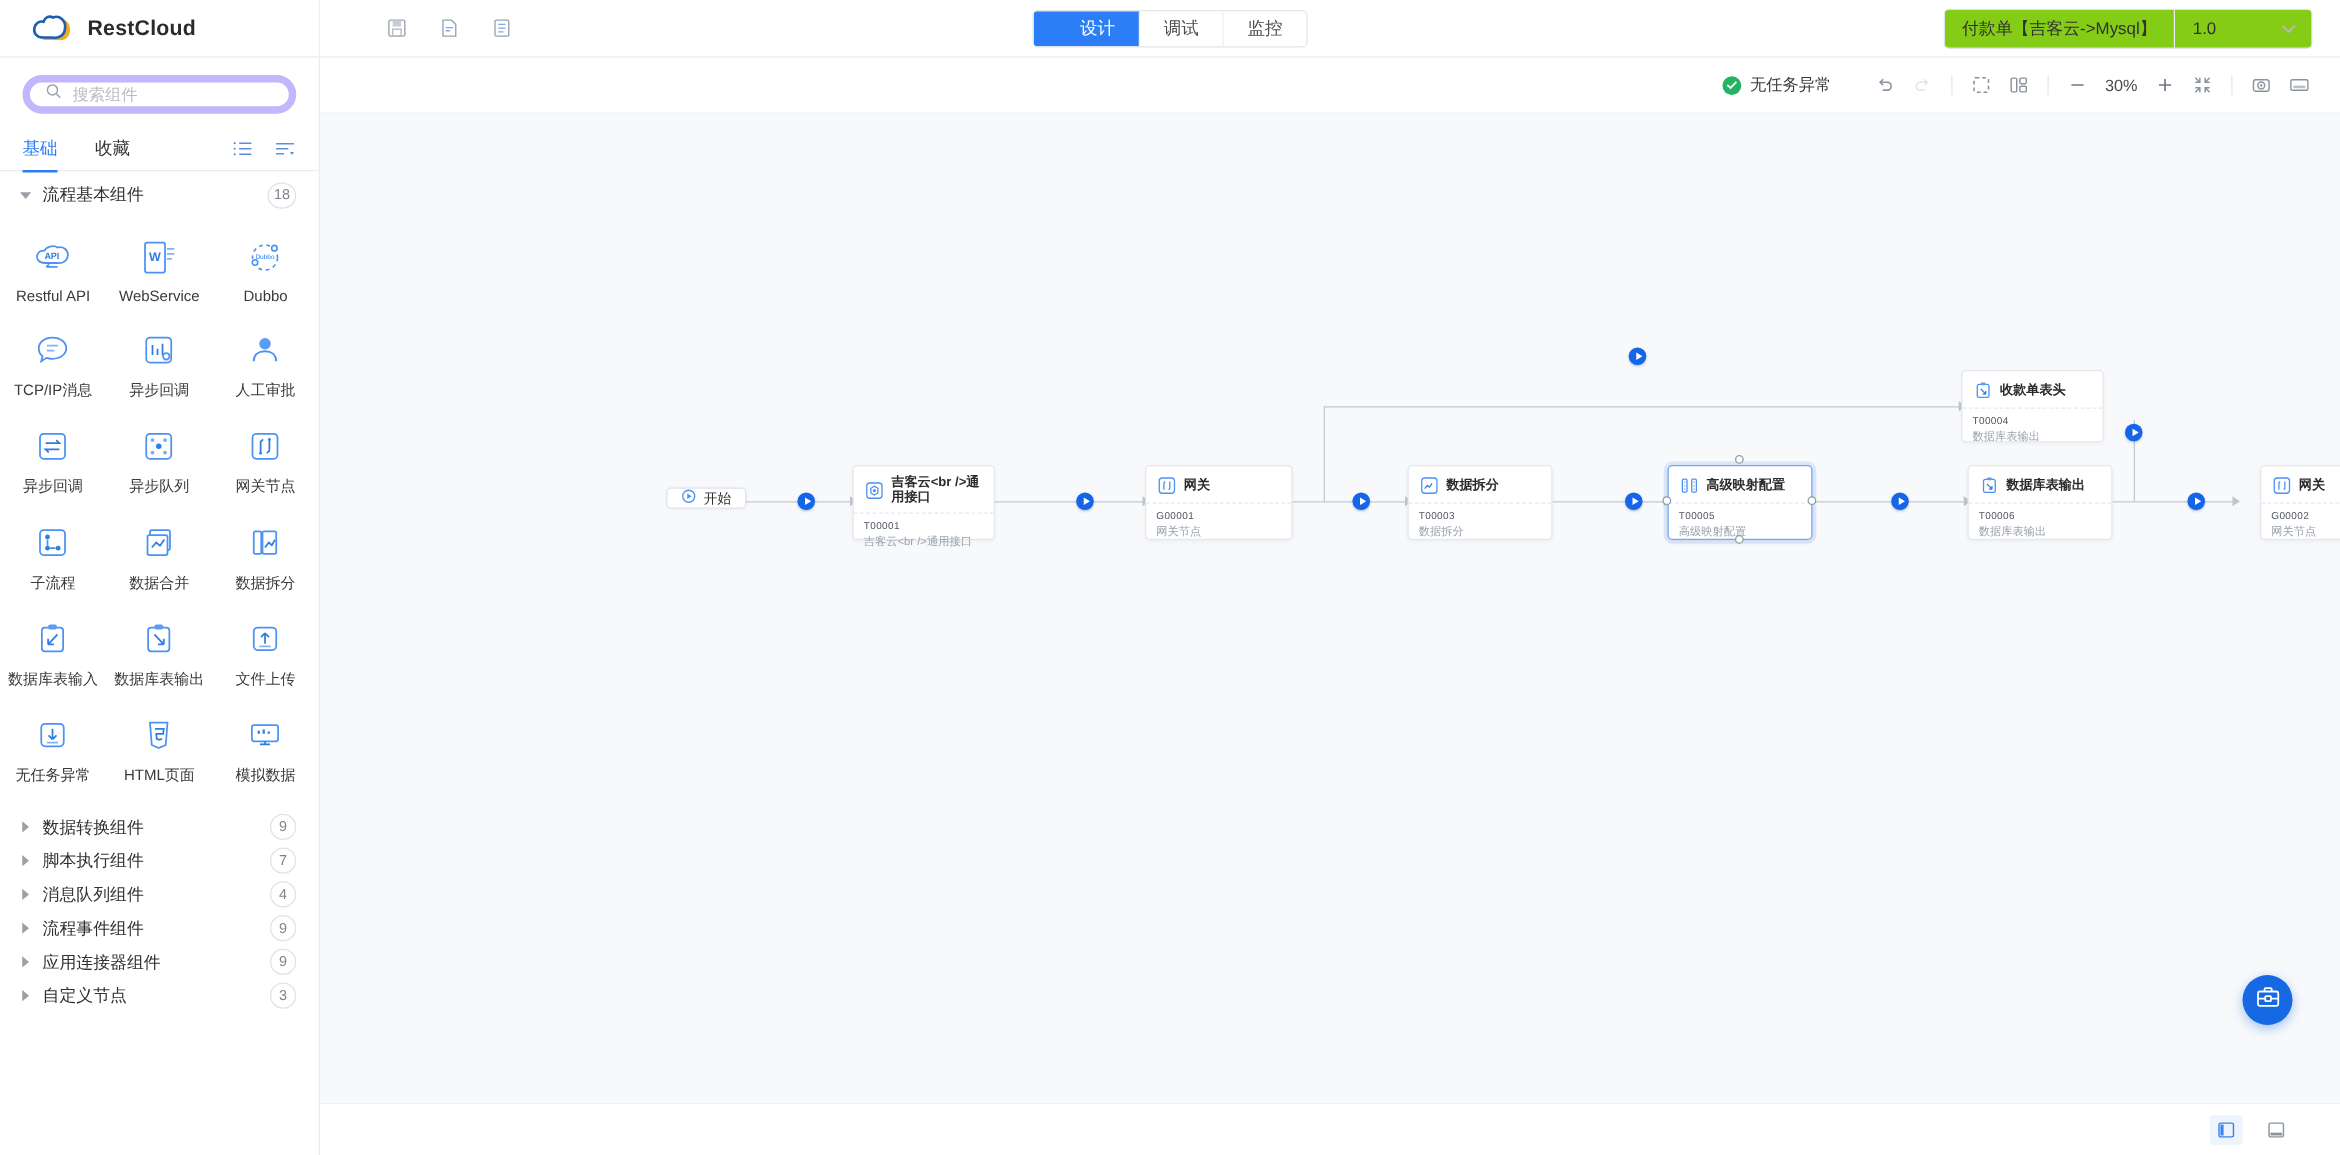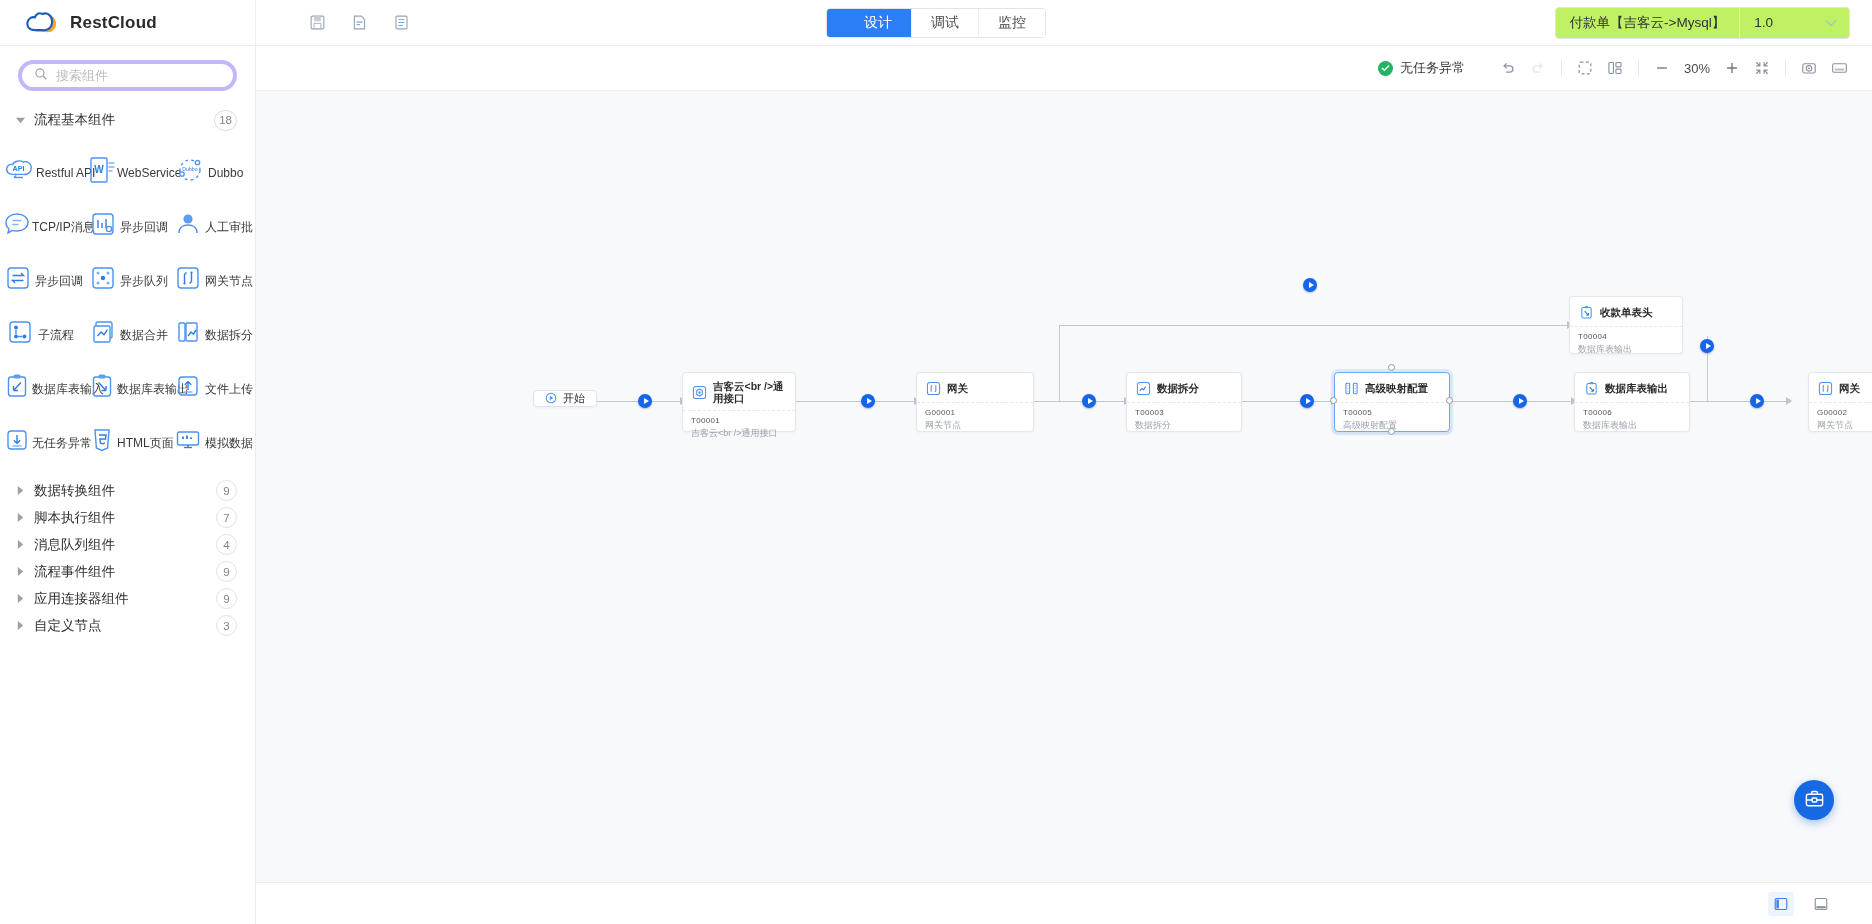--- a/index.html
+++ b/index.html
@@ -40,41 +40,41 @@
   .seg {
     padding: 0 19px; height: 28px; display: flex; align-items: center; justify-content: center;
     font-size: 14px; color: #4b4b4b; cursor: pointer; background: #fff; border-right: 1px solid #eceef1;
   }
   .seg:last-child { border-right: none; }
   .seg.active { background: #2c7ef6; color: #fff; font-weight: normal; padding-left: 37px; }
 
   .top-right { margin-left: auto; display: flex; align-items: center; padding-right: 22px; }
   .flow-select {
     display: flex; align-items: center; height: 32px;
-    border: 1px solid #e0e3e8; border-radius: 4px; background: #bef264;
+    border: 1px solid #e0e3e8; border-radius: 4px; background: #84cc16;
   }
   .flow-name {
     padding: 0 14px; font-size: 13.5px; color: #303133; height: 30px;
     display: flex; align-items: center; border-right: 1px solid #e8eaee; white-space: nowrap;
   }
   .flow-ver { padding: 0 12px 0 14px; font-size: 13.5px; color: #303133; display: flex; align-items: center; }
   .flow-caret { padding: 0 12px 0 40px; color: #b6bcc6; font-size: 11px; display: flex; align-items: center; cursor: pointer; }
 
   
   .body { flex: 1; display: flex; min-height: 0; }
 
   
   .sidebar {
     width: 256px; min-width: 256px; background: #fff;
     border-right: 1px solid #ececec; display: flex; flex-direction: column;
     overflow: hidden;
   }
   .search-wrap { padding: 14px 18px 10px 18px; }
   .search-box {
-    height: 31px; border: 4px solid #c4b5fd; border-radius: 16px;
+    height: 31px; border: 6px solid #c4b5fd; border-radius: 16px;
     display: flex; align-items: center; padding: 0 12px; gap: 8px; background: #fff;
   }
   .search-box input {
     border: none; outline: none; font-size: 13px; color: #5a5a5a; width: 100%;
     background: transparent; font-family: inherit;
   }
   .search-box input::placeholder { color: #bcbcbc; }
 
   .tabs {
     display: flex; align-items: center; padding: 0 18px; height: 36px;
@@ -97,21 +97,21 @@
   }
   .group-head .caret { color: #9aa0a8; font-size: 9px; width: 12px; display:flex; justify-content:center;}
   .badge {
     margin-left: auto; min-width: 21px; height: 21px; border-radius: 50%;
     border: 1px solid #dfe2e7; color: #7d848d; font-size: 11.5px;
     display: flex; align-items: center; justify-content: center; padding: 0 4px; background: #fff;
   }
 
   .palette { display: flex; flex-wrap: wrap; padding: 4px 0 6px 0; }
   .pal-item {
-    width: 33.33%; display: flex; flex-direction: row; align-items: center;
+    width: 33.33%; display: flex; flex-direction: column; align-items: center;
     padding: 9px 2px 9px 2px; cursor: pointer;
   }
   .pal-icon { width: 36px; height: 36px; display: flex; align-items: center; justify-content: center; }
   .pal-label { margin-top: 6px; font-size: 12px; color: #3a3a3a; white-space: nowrap; }
 
   .collapsed-list { margin-top: 4px; }
   .collapsed-row {
     display: flex; align-items: center; height: 27px; padding: 0 18px 0 14px;
     font-size: 13.5px; color: #2f2f2f; cursor: pointer; gap: 8px; margin-bottom: 0;
   }
@@ -272,20 +272,40 @@
           <span>
             <svg width="14" height="14" viewBox="0 0 16 16" fill="none" stroke="#9ba2ab" stroke-width="1.35">
               <circle cx="6.8" cy="6.8" r="4.6"></circle>
                 <path d="M10.3 10.3 L14 14"></path>
             </svg>
           </span>
           <input type="text" value="" placeholder="搜索组件" style="">
         </div>
       </div>
 
+      <div class="tabs">
+        <div class="tab active">基础</div>
+        <div class="tab">收藏</div>
+        <div class="tabs-right">
+          <span class="ico">
+            <svg width="16" height="14" viewBox="0 0 18 14" fill="none" stroke="#5b8ede" stroke-width="1.4">
+              <path d="M6 2h11M6 7h11M6 12h11"></path>
+              <circle cx="2" cy="2" r="1" fill="#5b8ede" stroke="none"></circle>
+              <circle cx="2" cy="7" r="1" fill="#5b8ede" stroke="none"></circle>
+              <circle cx="2" cy="12" r="1" fill="#5b8ede" stroke="none"></circle>
+            </svg>
+          </span>
+          <span class="ico">
+            <svg width="16" height="14" viewBox="0 0 18 14" fill="none" stroke="#5b8ede" stroke-width="1.4">
+              <path d="M1 2.5h16M1 7h11M1 11.5h7"></path>
+              <path d="M13.5 10 l1.8 2.6 l1.8 -2.6z" fill="#5b8ede" stroke="none"></path>
+            </svg>
+          </span>
+        </div>
+      </div>
 
       <div class="group-head">
         <span class="caret">
           <svg width="9" height="7" viewBox="0 0 10 7">
               <path d="M0 0.5 L10 0.5 L5 6.5 Z" fill="#9aa0a8"></path>
             </svg>
         </span>
         <span>流程基本组件</span>
         <span class="badge">18</span>
       </div>

